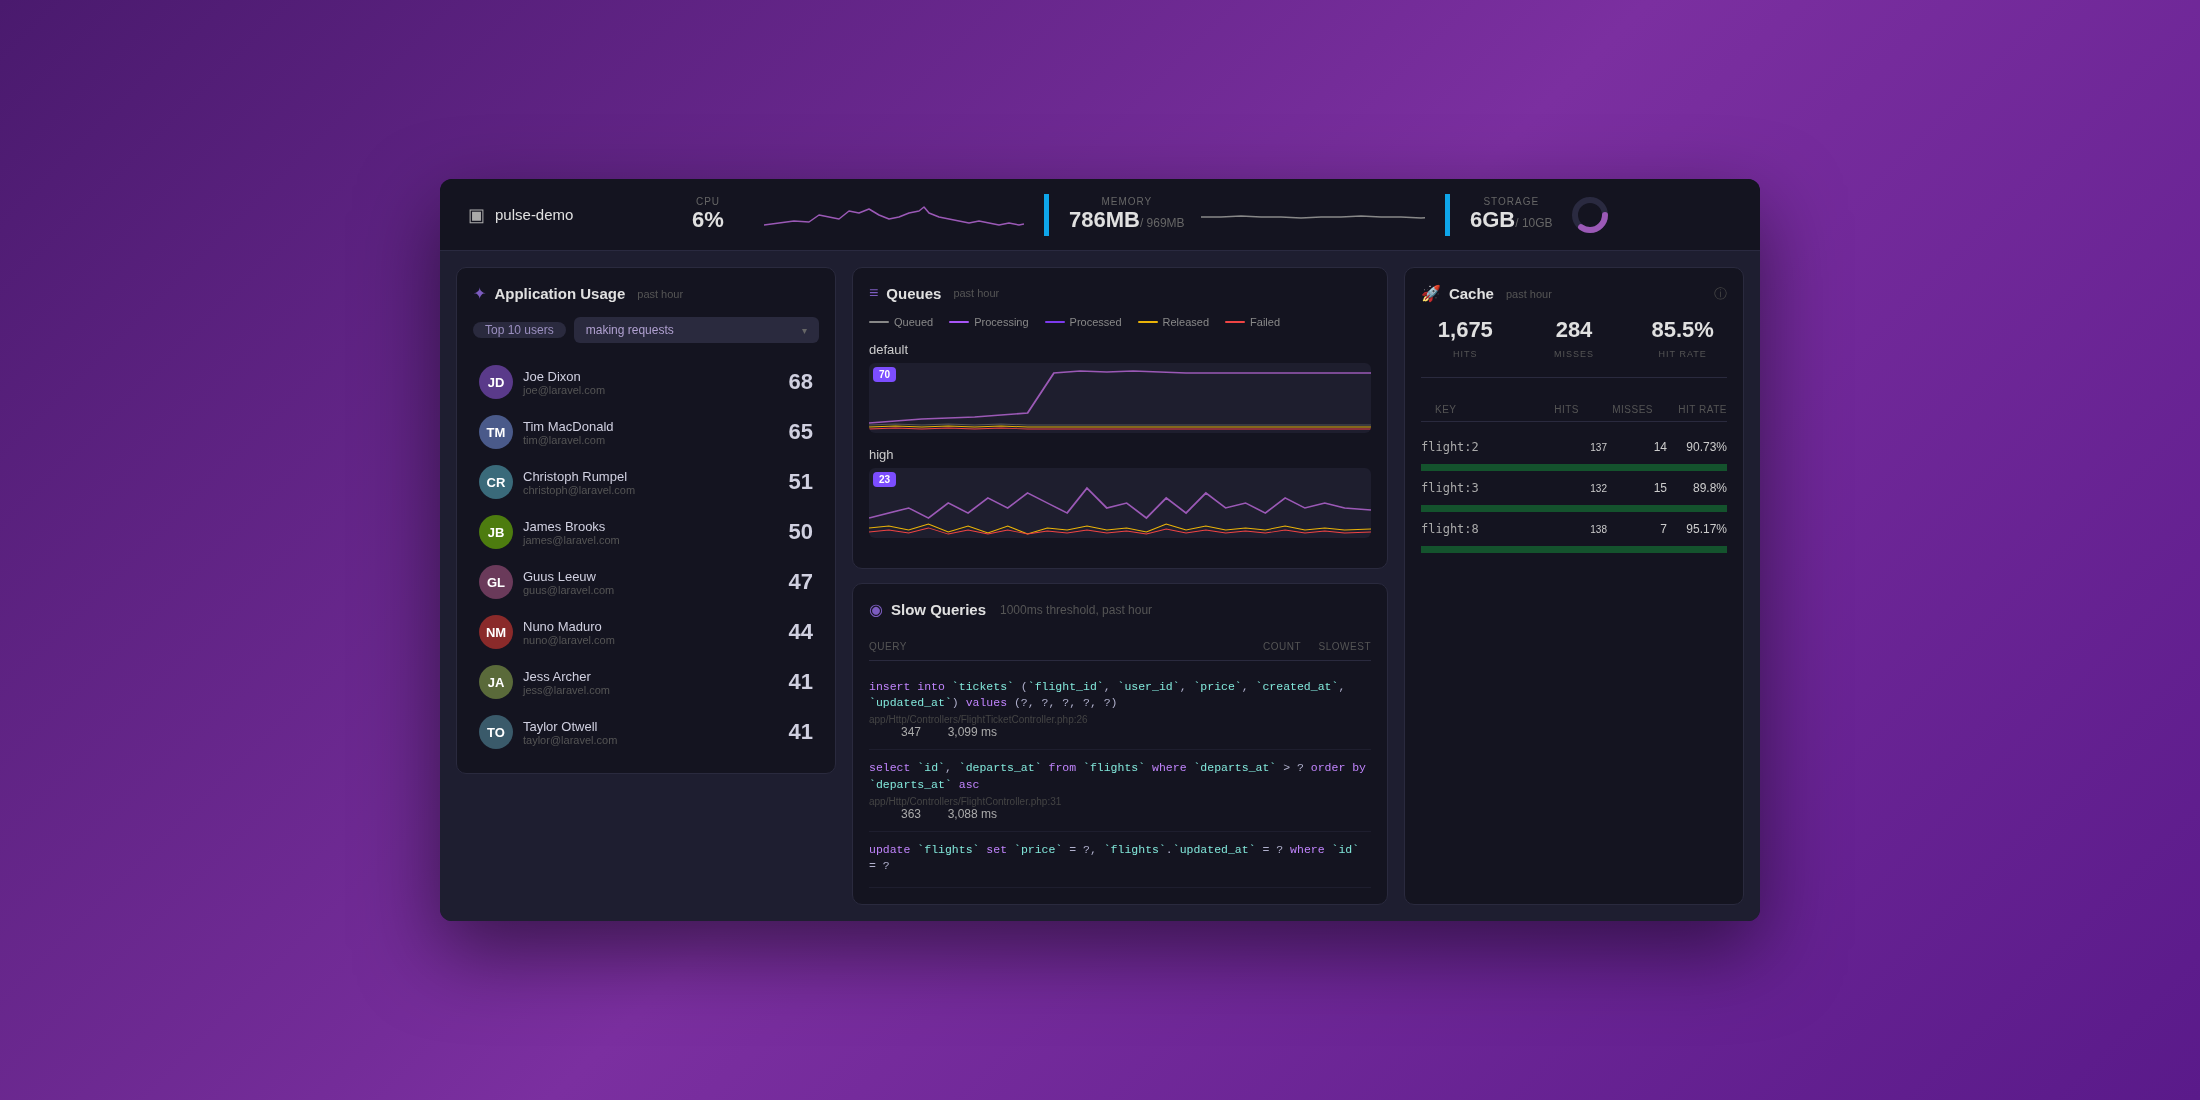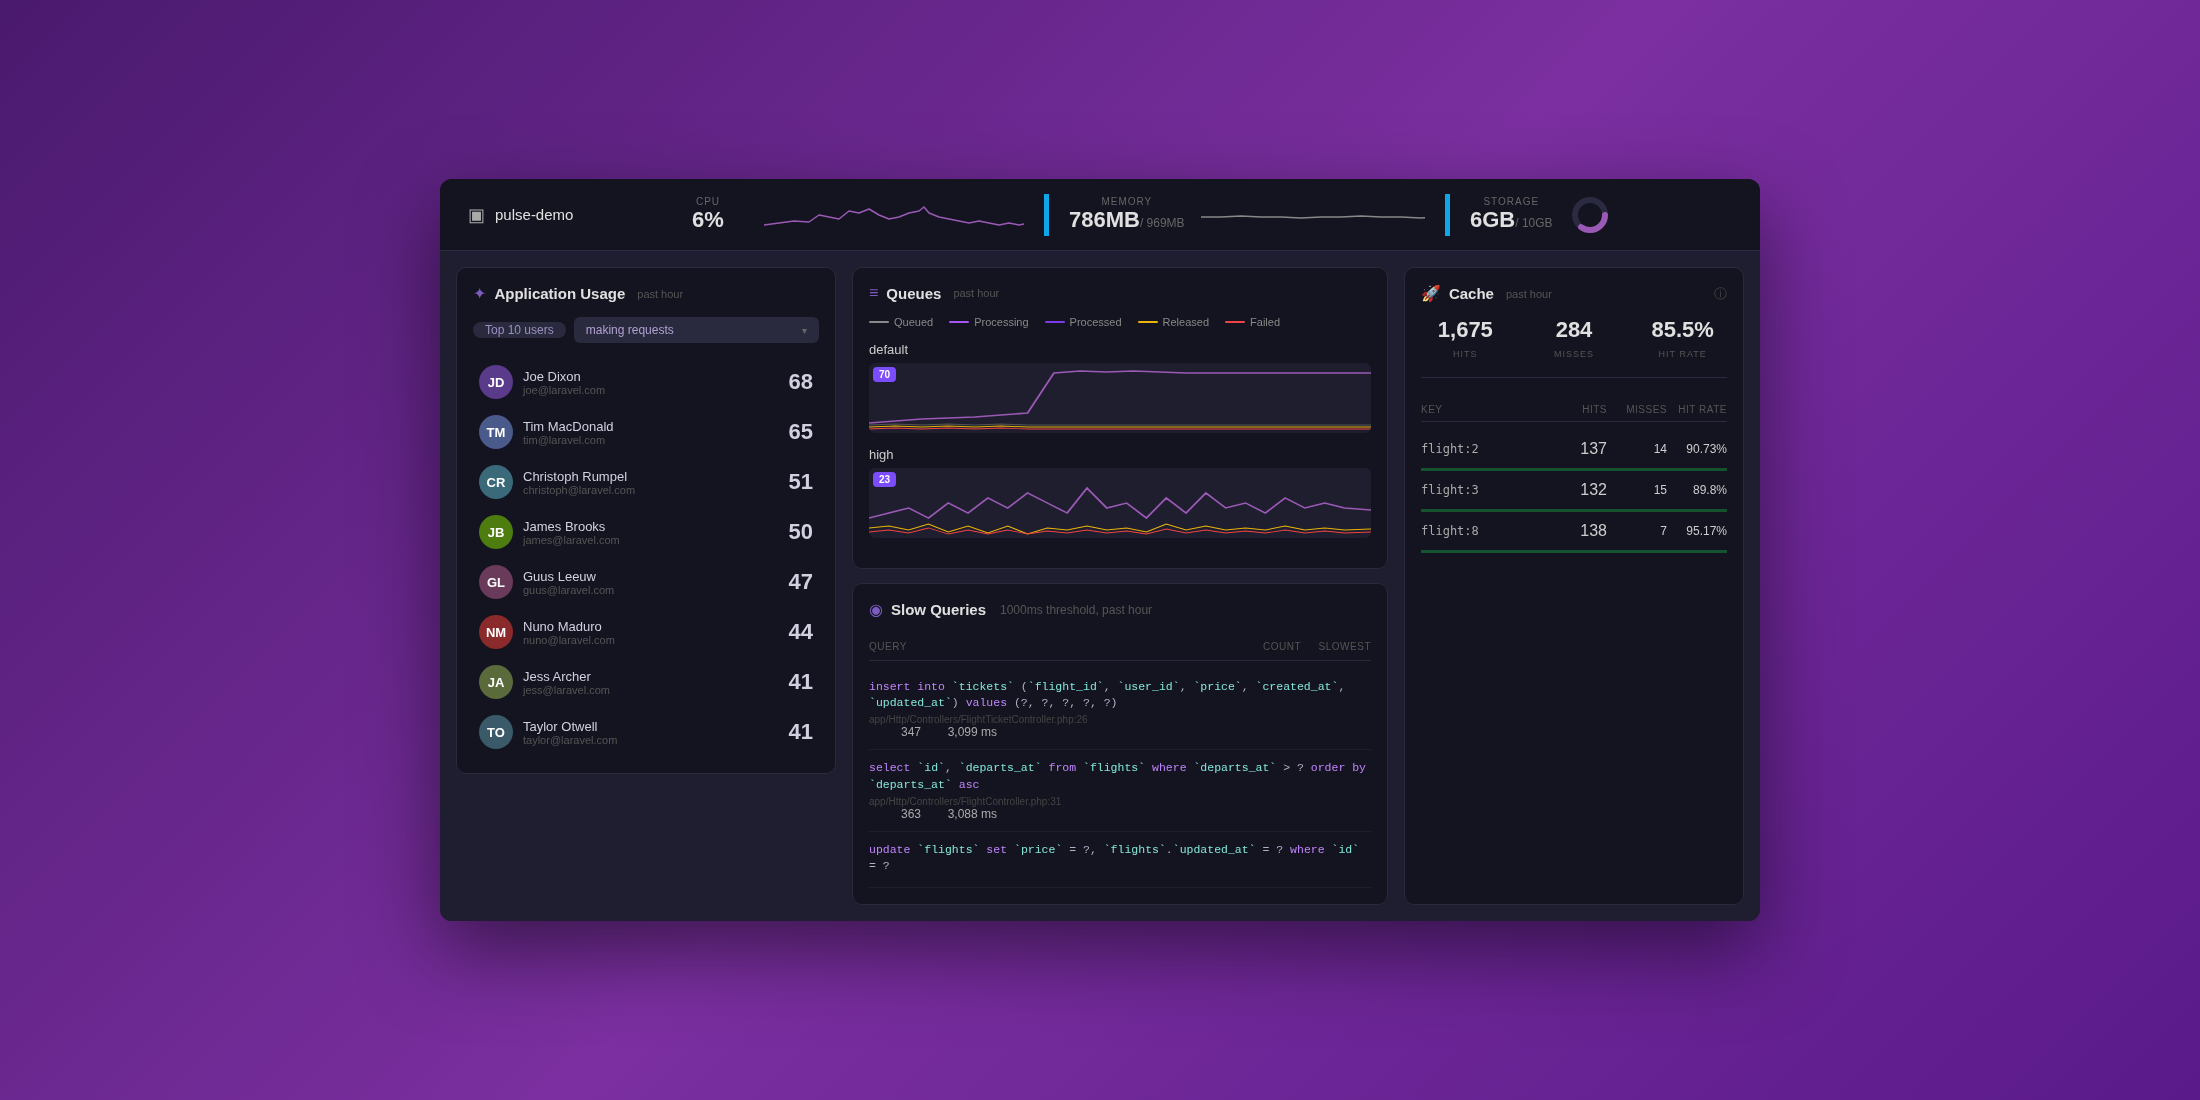--- a/index.html
+++ b/index.html
@@ -325,34 +325,35 @@
       justify-content: space-between;
       padding: 6px 0;
       border-bottom: 1px solid #2a2a3e;
       margin-bottom: 8px;
     }
     .cache-col {
       font-size: 10px;
       color: #555;
       text-transform: uppercase;
       letter-spacing: 0.5px;
+      margin-left: 14px;
     }
     .cache-col-key { flex: 1; }
     .cache-col-hits { width: 50px; text-align: right; }
     .cache-col-misses { width: 60px; text-align: right; }
     .cache-col-rate { width: 60px; text-align: right; }
     .cache-row {
       display: flex;
       align-items: center;
       justify-content: space-between;
       padding: 10px 0;
-      border-bottom: 3px solid #14532d;
+      border-bottom: 7px solid #14532d;
     }
     .cache-key { color: #aaa; font-size: 12px; flex: 1; font-family: monospace; }
-    .cache-hits { color: #ccc; font-size: 16px; width: 50px; text-align: right; }
+    .cache-hits { color: #ccc; font-size: 10px; width: 50px; text-align: right; }
     .cache-misses { color: #ccc; font-size: 12px; width: 60px; text-align: right; }
     .cache-rate { color: #ccc; font-size: 12px; width: 60px; text-align: right; }
     .info-icon {
       color: #444;
       font-size: 13px;
       margin-left: auto;
       cursor: pointer;
     }
     
     svg { display: block; }

